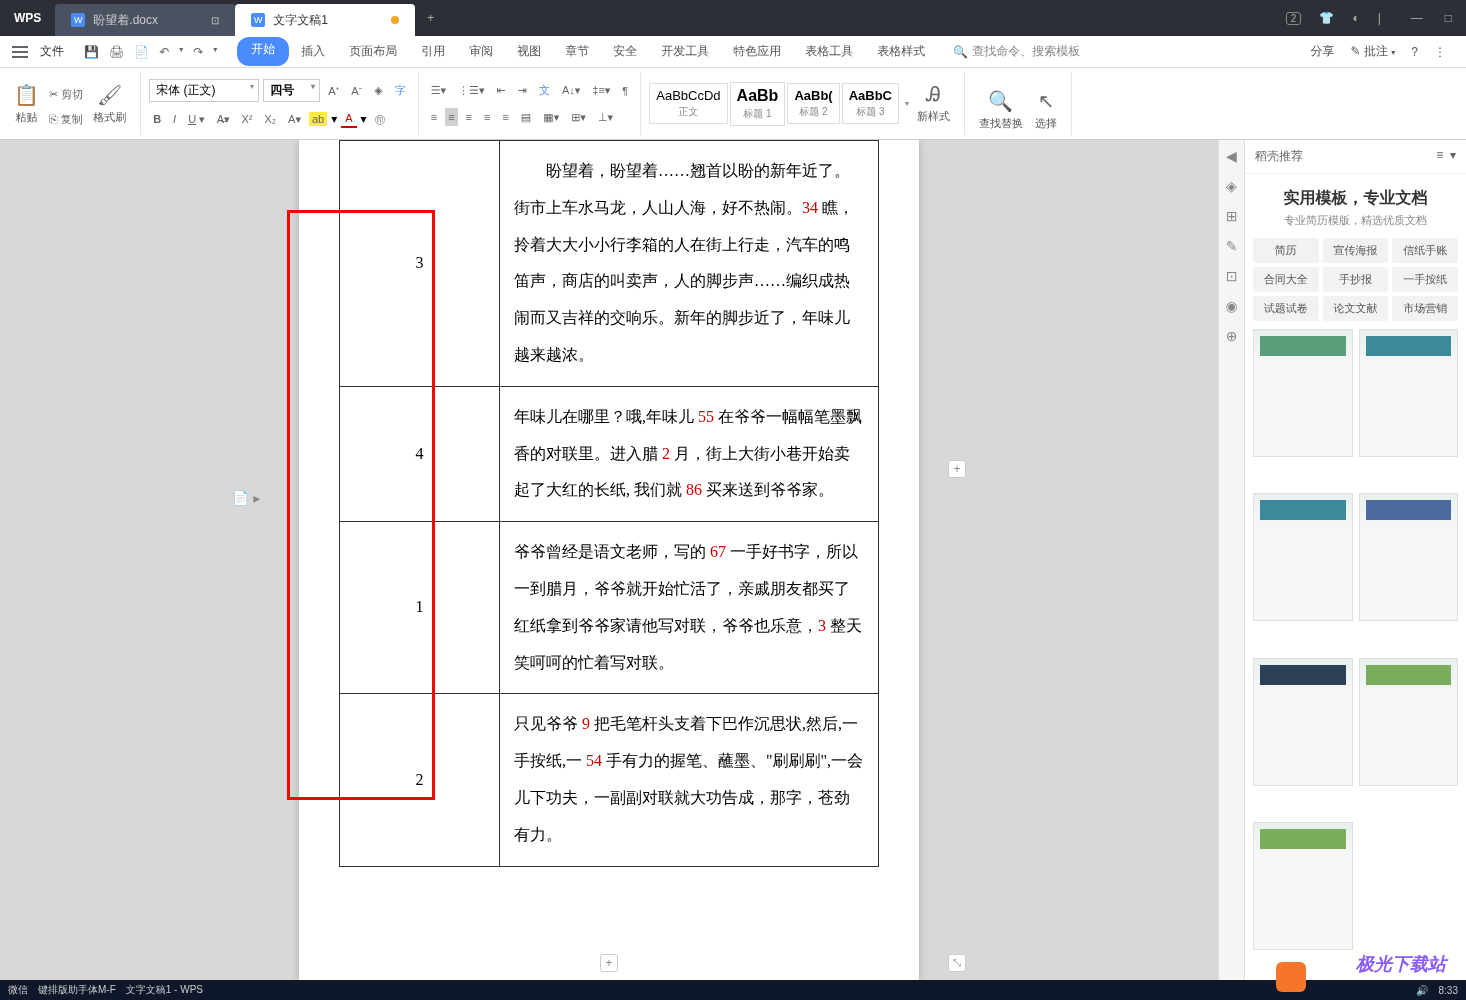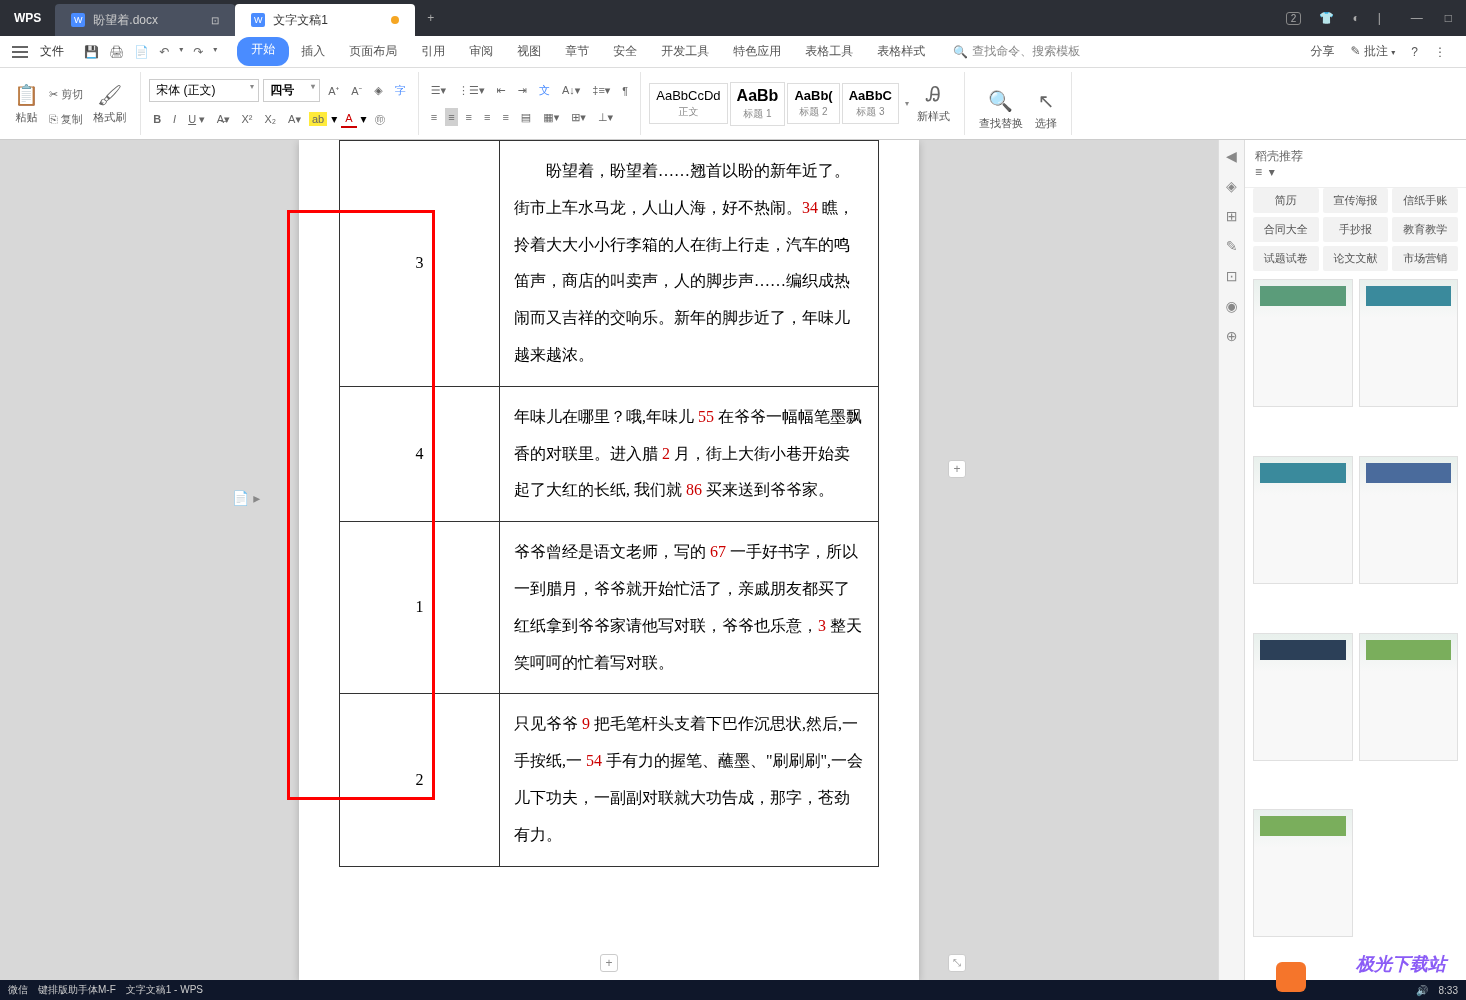--- a/index.html
+++ b/index.html
@@ -57,21 +57,21 @@
 .red-box { position: absolute; border: 3px solid #ff0000; pointer-events: none; }
 .side-handle { position: absolute; background: #fff; border: 1px solid #ccc; border-radius: 3px; width: 18px; height: 18px; display: flex; align-items: center; justify-content: center; font-size: 12px; color: #888; }
 .left-margin-icon { position: absolute; left: 232px; top: 350px; color: #888; font-size: 14px; }
 
 
 .sidetool { width: 26px; background: #f5f5f5; border-left: 1px solid #ddd; display: flex; flex-direction: column; align-items: center; padding-top: 8px; gap: 14px; color: #888; font-size: 14px; }
 .sidetool span { cursor: pointer; }
 
 
 .panel { width: 222px; background: #fff; border-left: 1px solid #ddd; display: flex; flex-direction: column; }
-.panel-header { padding: 8px 10px; font-size: 12px; color: #666; display: flex; justify-content: space-between; border-bottom: 1px solid #eee; flex-direction: column; }
+.panel-header { padding: 8px 10px; font-size: 12px; color: #666; display: flex; justify-content: space-between; border-bottom: 1px solid #eee; }
 .panel-hero { text-align: center; padding: 14px 10px 10px; }
 .panel-hero-title { font-size: 16px; font-weight: bold; color: #333; }
 .panel-hero-sub { font-size: 11px; color: #888; margin-top: 4px; }
 .panel-tabs { display: flex; border: 1px solid #e0e0e0; margin: 8px; border-radius: 2px; }
 .panel-tabs div { flex: 1; text-align: center; padding: 6px 0; font-size: 11px; color: #666; border-right: 1px solid #e0e0e0; }
 .panel-tabs div:last-child { border-right: none; }
 .panel-tabs input { border: none; width: 100%; padding: 6px; font-size: 11px; text-align: center; }
 .tag-grid { display: grid; grid-template-columns: repeat(3, 1fr); gap: 4px; padding: 0 8px 8px; }
 .tag-grid div { background: #f2f2f2; text-align: center; padding: 5px 0; font-size: 11px; color: #555; border-radius: 2px; }
 .template-grid { display: grid; grid-template-columns: 1fr 1fr; gap: 6px; padding: 0 8px; overflow-y: auto; flex: 1; }
@@ -311,27 +311,31 @@
     <span>⊡</span>
     <span>◉</span>
     <span>⊕</span>
   </div>
 
   <div class="panel">
     <div class="panel-header">
       <span>稻壳推荐</span>
       <span><span>≡</span>&nbsp;&nbsp;<span>▾</span></span>
     </div>
+    <div class="panel-hero">
+      <div class="panel-hero-title">实用模板，专业文档</div>
+      <div class="panel-hero-sub">专业简历模版，精选优质文档</div>
+    </div>
     <div class="tag-grid">
       <div>简历</div>
       <div>宣传海报</div>
       <div>信纸手账</div>
       <div>合同大全</div>
       <div>手抄报</div>
-      <div>教育教学</div>
+      <div>一手按纸</div>
       <div>试题试卷</div>
       <div>论文文献</div>
       <div>市场营销</div>
     </div>
     <div class="template-grid">
       <div class="template-item"></div>
       <div class="template-item teal"></div>
       <div class="template-item teal"></div>
       <div class="template-item blue"></div>
       <div class="template-item navy"></div>

